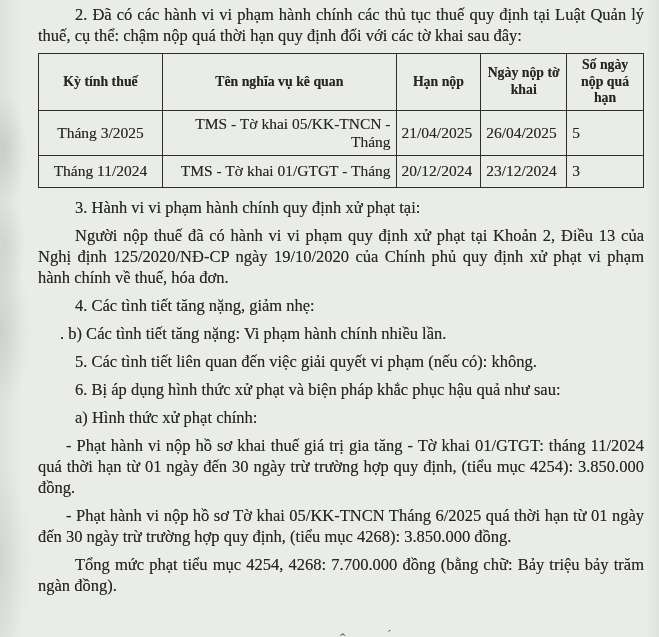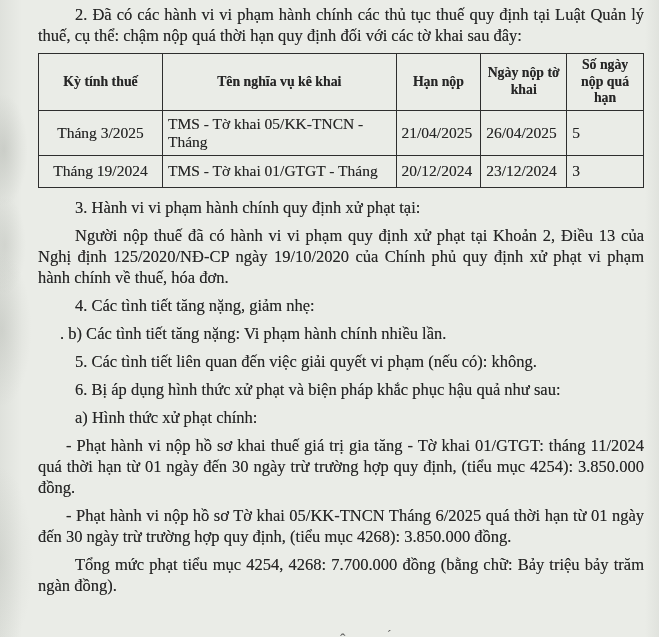--- a/index.html
+++ b/index.html
@@ -57,21 +57,21 @@
     vertical-align: middle;
   }
   table.violations td {
     font-size: 15.5px;
     padding: 4px 5px;
     height: 23px;
     vertical-align: middle;
   }
   td.c, th.c { }
   td.l { text-align: center; padding-left: 11px; }
-  td.l2 { text-align: left; padding-left: 9px; }
+  td.l2 { text-align: right; padding-left: 9px; }
   .col-period { width: 20.5%; }
   .col-duty   { width: 38.6%; }
   .col-due    { width: 14.0%; }
   .col-filed  { width: 14.2%; }
   .col-late   { width: 12.7%; }
   .cutoff-line {
     position: absolute;
     left: 0;
     bottom: 0;
     width: 659px;
@@ -99,36 +99,36 @@
     <colgroup>
       <col class="col-period">
       <col class="col-duty">
       <col class="col-due">
       <col class="col-filed">
       <col class="col-late">
     </colgroup>
     <thead>
       <tr>
         <th class="c">Kỳ tính thuế</th>
-        <th class="c">Tên nghĩa vụ kê khai</th>
+        <th class="c">Tên nghĩa vụ kê quan</th>
         <th class="c">Hạn nộp</th>
         <th class="c">Ngày nộp tờ khai</th>
         <th class="c">Số ngày nộp quá hạn</th>
       </tr>
     </thead>
     <tbody>
       <tr>
         <td class="l">Tháng 3/2025</td>
         <td class="l2">TMS - Tờ khai 05/KK-TNCN - Tháng</td>
         <td class="c">21/04/2025</td>
         <td class="c">26/04/2025</td>
         <td class="c">5</td>
       </tr>
       <tr>
-        <td class="l">Tháng 19/2024</td>
+        <td class="l">Tháng 11/2024</td>
         <td class="l2">TMS - Tờ khai 01/GTGT - Tháng</td>
         <td class="c">20/12/2024</td>
         <td class="c">23/12/2024</td>
         <td class="c">3</td>
       </tr>
     </tbody>
   </table>
 
   <p class="para">3. Hành vi vi phạm hành chính quy định xử phạt tại:</p>
   <p class="para">Người nộp thuế đã có hành vi vi phạm quy định xử phạt tại Khoản 2, Điều 13 của Nghị định 125/2020/NĐ-CP ngày 19/10/2020 của Chính phủ quy định xử phạt vi phạm hành chính về thuế, hóa đơn.</p>

